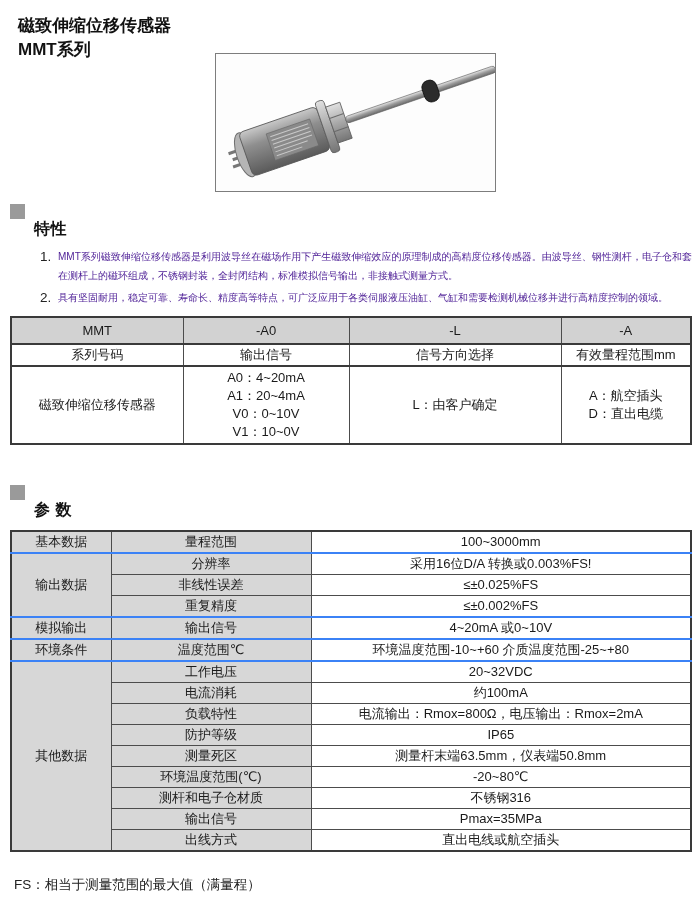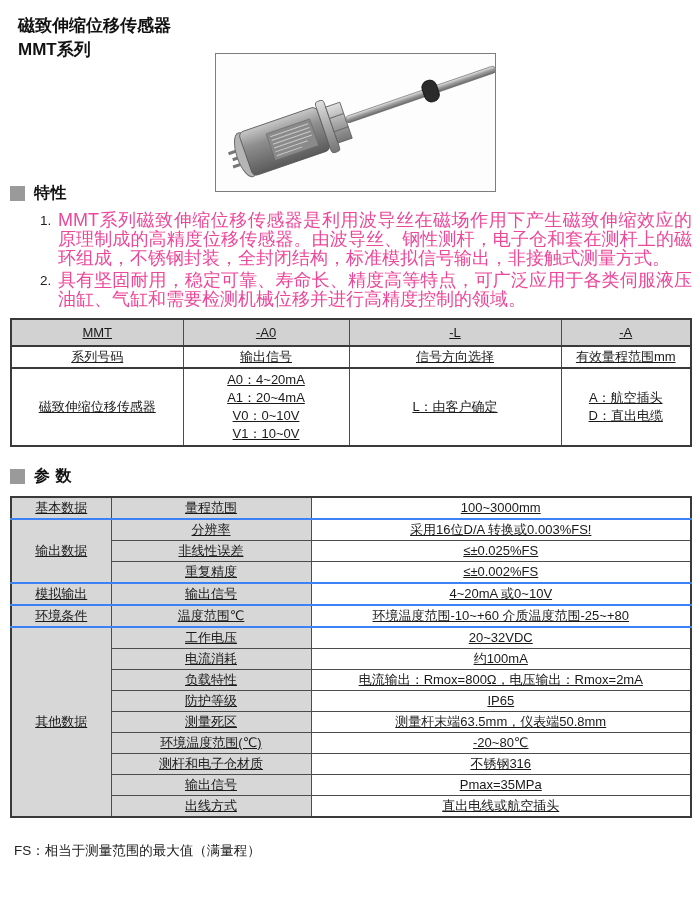--- a/index.html
+++ b/index.html
@@ -20,37 +20,37 @@
 
   
   .image-box{
     position:absolute;left:215px;top:53px;width:281px;height:139px;
     border:1px solid #7d7d7d;background:#fdfdfd;box-sizing:border-box;
   }
 
   
   .section-header{display:flex;align-items:center;margin-left:10px;}
   .bullet-square{width:15px;height:15px;background:var(--bullet,#9a9a9a);margin-right:9px;flex:0 0 auto;}
-  .section-title{font-size:16px;font-weight:bold;color:#111;letter-spacing:0.5px;}
+  .section-title{font-size:16px;font-weight:bold;color:#111;letter-spacing:0.5px;margin-top:36px;}
 
   .sec-features{margin-top:121px;}
   .sec-model{margin-top:21px;}
   .sec-params{margin-top:19px;}
 
   
   .feature-list{margin:7px 8px 0 40px;width:652px;}
   .feature-item{display:flex;margin-bottom:3px;}
   .feature-num{flex:0 0 18px;font-size:13.5px;line-height:19px;color:#222;}
-  .feature-text{flex:1;font-size:18px;line-height:19px;text-align:justify;color:#ec4899;}
+  .feature-text{flex:1;font-size:10px;line-height:19px;text-align:justify;color:#4c1d95;}
 
   
   table{border-collapse:collapse;table-layout:fixed;margin:9px 0 0 10px;width:680px;}
   td,th{border:1px solid #4c4c4c;font-size:13px;font-weight:normal;
         text-align:center;vertical-align:middle;padding:2px 4px;box-sizing:border-box;
-        line-height:16px;color:#1a1a1a;overflow:hidden;text-decoration:underline;}
+        line-height:16px;color:#1a1a1a;overflow:hidden;}
   table.model-table, table.params-table{border:2px solid #3a3a3a;}
 
   
   .model-table tr.hdr th{background:var(--header_bg,#d2d2d2);height:27px;border-bottom:2px solid #3a3a3a;}
   .model-table tr.sub td{height:19px;border-bottom:2px solid #3a3a3a;}
   .model-table tr.detail td{height:72px;}
   .model-table .lines div{line-height:18px;text-align:center;}
 
   
   .params-table td{height:20px;}

